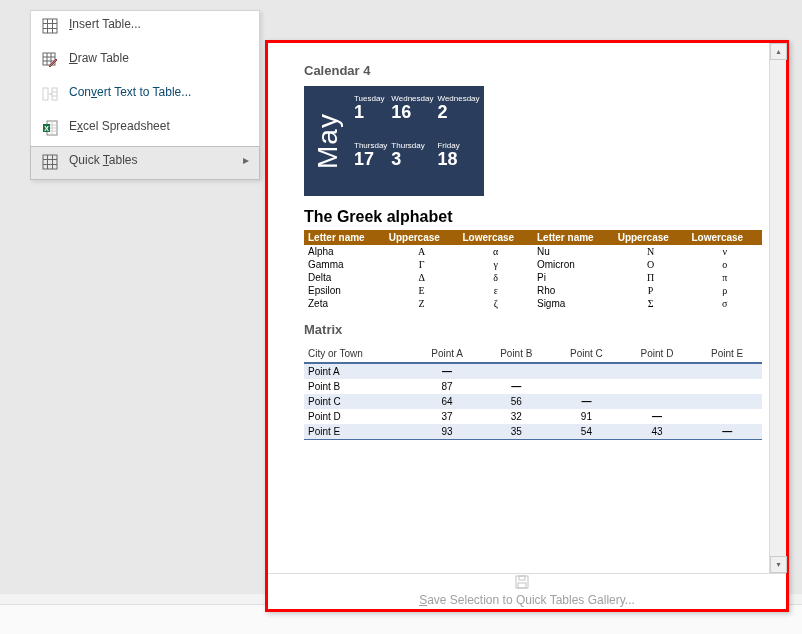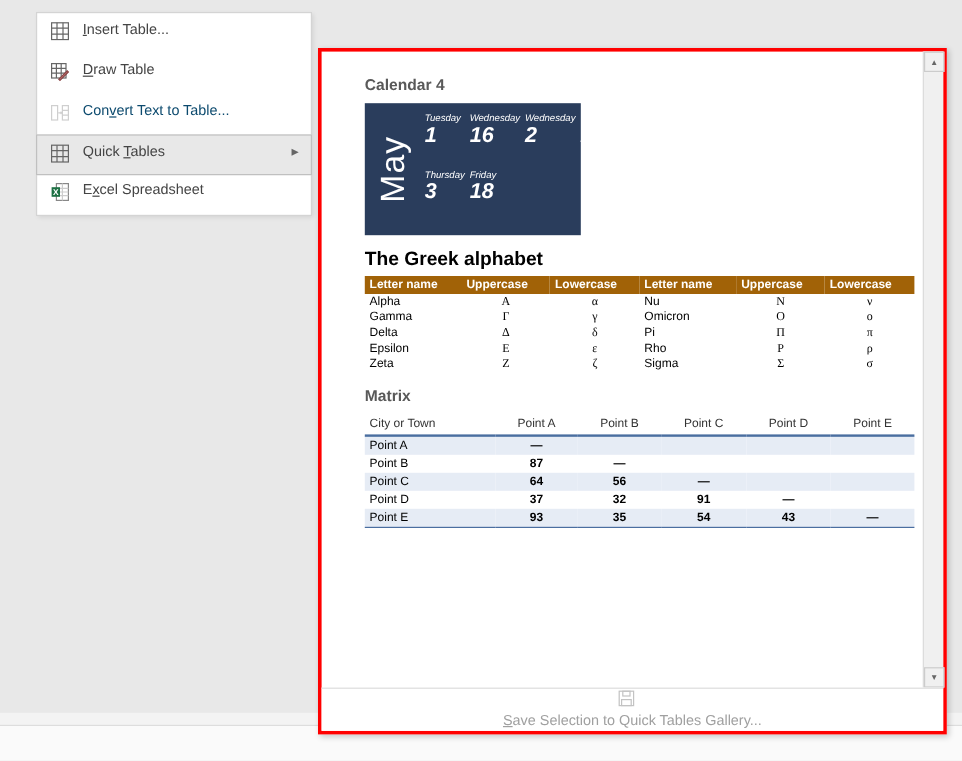--- a/index.html
+++ b/index.html
@@ -111,24 +111,23 @@
     writing-mode: vertical-rl;
     transform: rotate(180deg);
     font-size: 28px;
     font-weight: 300;
     padding: 4px 4px;
     text-align: center;
     letter-spacing: 1px;
   }
   .calendar-grid {
     display: grid;
-    grid-template-columns: 1fr 1fr 1fr 1fr;
+    grid-template-columns: 1fr 1fr 1fr;
     flex: 1;
     padding-left: 4px;
-    font-style: italic;
   }
   .cal-cell {
     padding: 0 2px;
   }
   .cal-day-name { font-size: 8px; }
   .cal-day-num { font-size: 18px; font-weight: 600; line-height: 1.1; }
 
   
   .dt-caption {
     font-size: 16px;
@@ -171,21 +170,21 @@
   }
   .mx-table thead th:first-child { text-align: left; }
   .mx-table tbody td {
     padding: 2px 4px;
     text-align: center;
   }
   .mx-table tbody td:first-child { text-align: left; }
   .mx-table tbody tr:nth-child(odd) { background: #e6ecf5; }
   .mx-table tbody tr.last td { border-bottom: 1px solid #4a6ea0; }
   .mx-dash { font-weight: 700; }
-  .mx-val { font-weight: 700; }
+  .mx-val { font-weight: 400; }
 
   
   .gallery-footer {
     position: absolute;
     bottom: 0;
     left: 0;
     right: 0;
     height: 36px;
     border-top: 1px solid #dcdcdc;
     display: flex;
@@ -249,46 +248,46 @@
       <svg width="16" height="16" viewBox="0 0 16 16" opacity="0.4">
           <rect x="1" y="2" width="5" height="12" fill="none" stroke="#888"></rect>
           <rect x="10" y="2" width="5" height="12" fill="none" stroke="#888"></rect>
           <line x1="10" y1="6" x2="15" y2="6" stroke="#888"></line>
           <line x1="10" y1="10" x2="15" y2="10" stroke="#888"></line>
           <path d="M6.5 8 L9.5 8 M8.5 7 L9.5 8 L8.5 9" stroke="#888" fill="none"></path>
         </svg>
     </span>
     <span>Con<span class="underline">v</span>ert Text to Table...</span>
   </div>
-  <div class="menu-item highlighted">
-    <span class="menu-icon">
-      <svg width="16" height="16" viewBox="0 0 16 16">
-          <rect x="1" y="1" width="14" height="14" fill="none" stroke="#666"></rect>
-          <line x1="1" y1="5.5" x2="15" y2="5.5" stroke="#666"></line>
-          <line x1="1" y1="10.5" x2="15" y2="10.5" stroke="#666"></line>
-          <line x1="5.5" y1="1" x2="5.5" y2="15" stroke="#666"></line>
-          <line x1="10.5" y1="1" x2="10.5" y2="15" stroke="#666"></line>
-        </svg>
-    </span>
-    <span>Quick <span class="underline">T</span>ables</span>
-    <span class="arrow">▸</span>
-  </div>
   <div class="menu-item">
     <span class="menu-icon">
       <svg width="16" height="16" viewBox="0 0 16 16">
           <rect x="5" y="1" width="10" height="14" fill="#fff" stroke="#888"></rect>
           <line x1="5" y1="5" x2="15" y2="5" stroke="#ccc"></line>
           <line x1="5" y1="8" x2="15" y2="8" stroke="#ccc"></line>
           <line x1="5" y1="11" x2="15" y2="11" stroke="#ccc"></line>
           <line x1="10" y1="1" x2="10" y2="15" stroke="#ccc"></line>
           <rect x="1" y="4" width="7" height="8" fill="#1d7044"></rect>
           <text x="4.5" y="10.5" font-size="7" fill="#fff" text-anchor="middle" font-weight="bold">X</text>
         </svg>
     </span>
     <span>E<span class="underline">x</span>cel Spreadsheet</span>
+  </div>
+  <div class="menu-item highlighted">
+    <span class="menu-icon">
+      <svg width="16" height="16" viewBox="0 0 16 16">
+          <rect x="1" y="1" width="14" height="14" fill="none" stroke="#666"></rect>
+          <line x1="1" y1="5.5" x2="15" y2="5.5" stroke="#666"></line>
+          <line x1="1" y1="10.5" x2="15" y2="10.5" stroke="#666"></line>
+          <line x1="5.5" y1="1" x2="5.5" y2="15" stroke="#666"></line>
+          <line x1="10.5" y1="1" x2="10.5" y2="15" stroke="#666"></line>
+        </svg>
+    </span>
+    <span>Quick <span class="underline">T</span>ables</span>
+    <span class="arrow">▸</span>
   </div>
 </div>
 
 <div class="gallery">
   <div class="gallery-content">
 
     <div class="gallery-section-title">Calendar 4</div>
     <div class="calendar-preview">
       <div class="calendar-month">May</div>
       <div class="calendar-grid">

